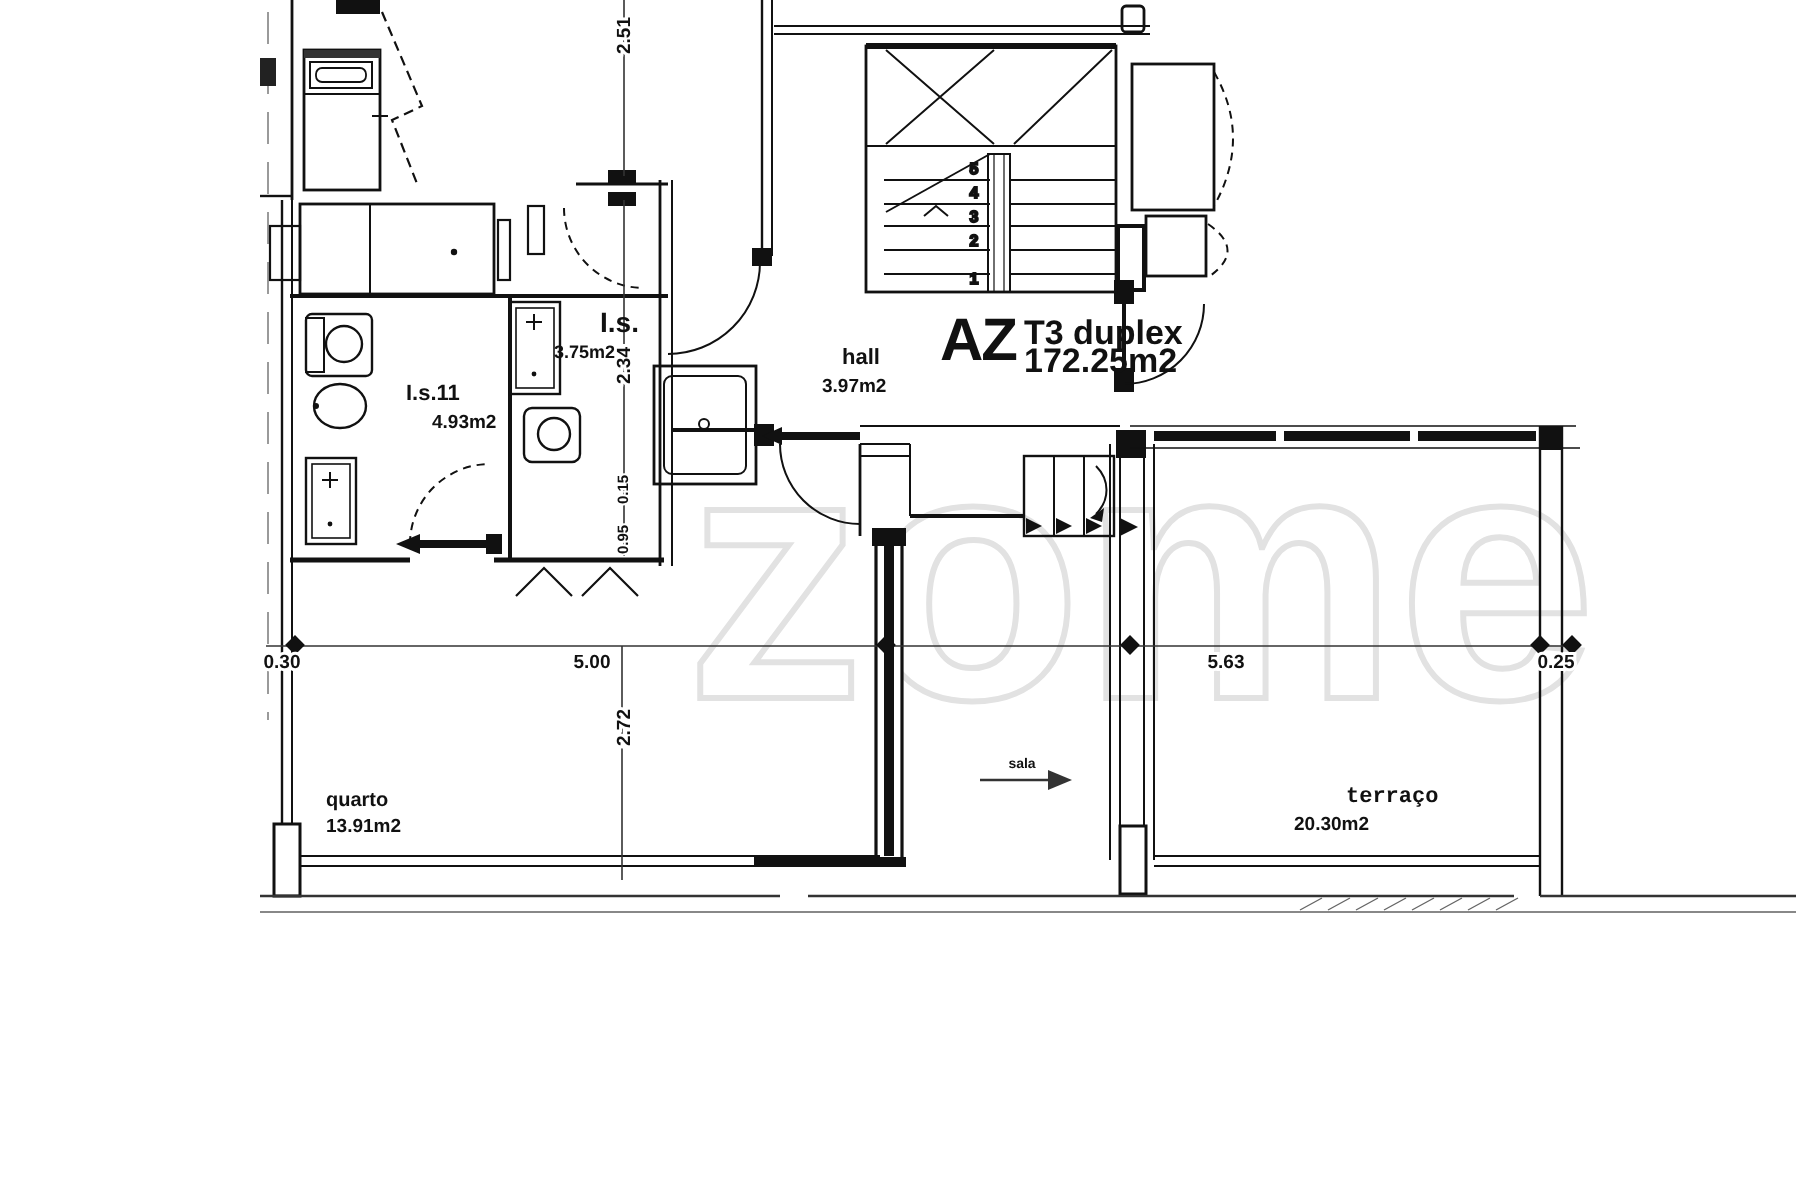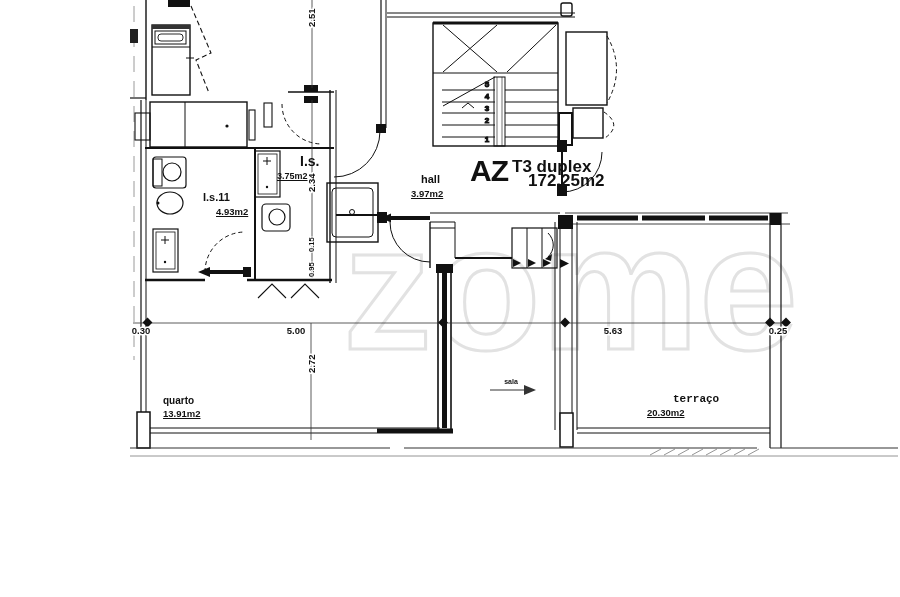--- a/index.html
+++ b/index.html
@@ -1,21 +1,21 @@
 <!DOCTYPE html>
 <html><head>
 <meta charset="utf-8">
 <style>
   html,body{margin:0;padding:0;background:#fff;}
   #stage{position:relative;width:900px;height:597px;background:#fff;overflow:hidden;
          font-family:"Liberation Sans",sans-serif;}
   #plan-svg{position:absolute;left:0;top:0;}
   .lbl{position:absolute;color:#111;white-space:nowrap;line-height:1;}
   .room-name{font-weight:700;font-size:11px;}
-  .room-area{font-weight:600;font-size:9.5px;text-decoration:underline;}
+  .room-area{font-weight:600;font-size:9.5px;}
   .unit-code{font-weight:900;font-size:30px;letter-spacing:-1px;}
   .unit-sub{font-weight:700;font-size:17px;}
   .dim-text{font-weight:700;font-size:9.5px;fill:#111;paint-order:stroke;stroke:#fff;stroke-width:3px;}
   .dim-small{font-weight:700;font-size:7.5px;fill:#111;paint-order:stroke;stroke:#fff;stroke-width:2px;}
   .step-num{font-weight:700;font-size:8px;fill:#111;}
   .arrow-lbl{font-weight:700;font-size:7px;fill:#111;}
   .wm{fill:none;stroke:#e2e2e2;stroke-width:3;font-weight:700;}
 </style>
 </head>
 <body>
@@ -221,21 +221,21 @@
       <text class="dim-text" x="141" y="334" text-anchor="middle">0.30</text>
       <text class="dim-text" x="296" y="334" text-anchor="middle">5.00</text>
       <text class="dim-text" transform="translate(315,373) rotate(-90)">2.72</text>
       <text class="dim-text" x="613" y="334" text-anchor="middle">5.63</text>
       <text class="dim-text" x="778" y="334" text-anchor="middle">0.25</text>
     </g>
   </svg>
 
   <div class="lbl unit-code" style="left:470px;top:156px;">AZ</div>
   <div class="lbl unit-sub" style="left:512px;top:158px;">T3 duplex</div>
-  <div class="lbl unit-sub" style="left:528px;top:172px;">172.25m2</div>
+  <div class="lbl unit-sub" style="left:512px;top:172px;">172.25m2</div>
 
   <div class="lbl room-name" style="left:421px;top:174px;">hall</div>
   <div class="lbl room-area" style="left:411px;top:189px;">3.97m2</div>
 
   <div class="lbl room-name" style="left:203px;top:192px;text-align:right;">I.s.11</div>
   <div class="lbl room-area" style="left:216px;top:207px;">4.93m2</div>
 
   <div class="lbl room-name" style="left:283px;top:154px;font-size:14px;margin-left:17px;">I.s.</div>
   <div class="lbl room-area" style="left:277px;top:172px;font-size:9px;">3.75m2</div>
 

